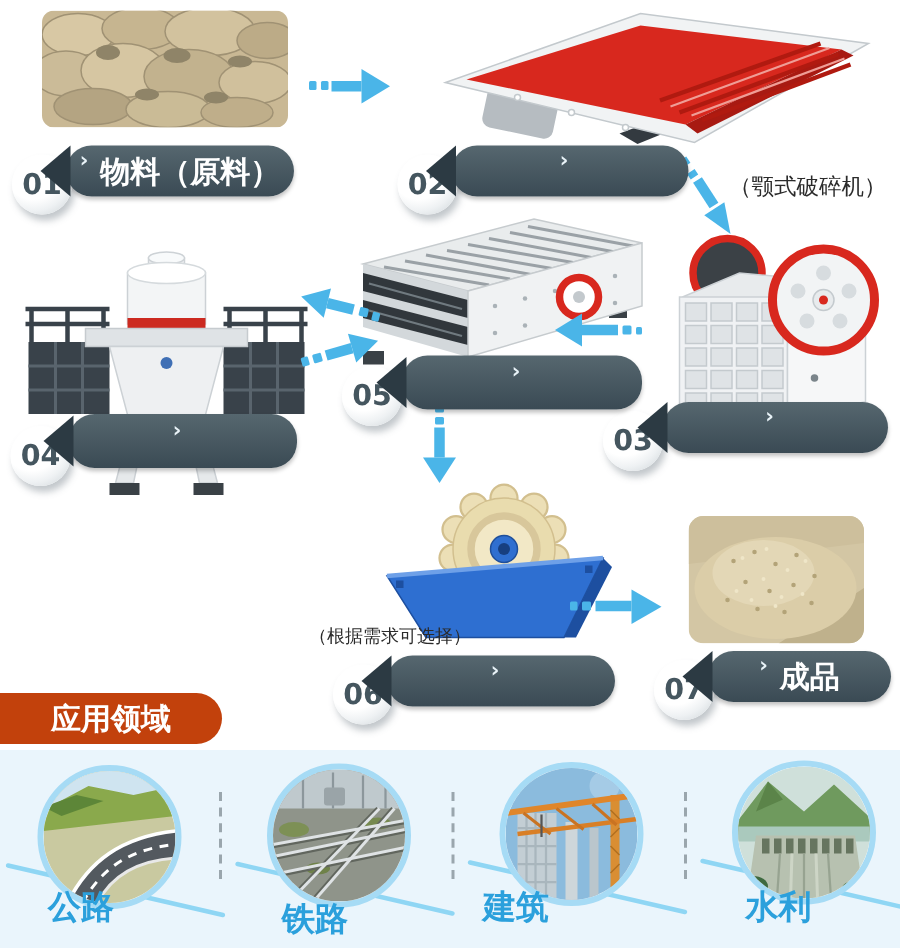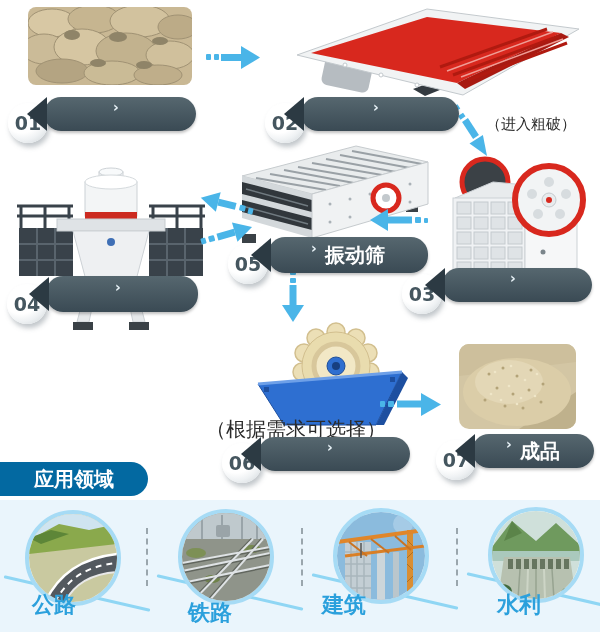--- a/index.html
+++ b/index.html
@@ -21,21 +21,21 @@
         font-weight:bold;font-size:20px;z-index:3;box-shadow:0 2px 3px rgba(0,0,0,.25);}
   .pill::before{content:"";position:absolute;left:-17px;top:50%;margin-top:-17px;
         border-top:17px solid transparent;border-bottom:17px solid transparent;
         border-right:20px solid #2c3a43;}
   .chev{position:relative;top:-7px;margin-right:8px;font-size:14px;color:#e9f3f8;font-weight:bold;}
 
   .note{position:absolute;color:#2b2b2b;z-index:2;white-space:nowrap;}
 
   
   .app-section{position:absolute;left:0;top:500px;width:600px;height:132px;background:#eaf5fc;}
-  .app-header{position:absolute;left:0;top:462px;width:148px;height:34px;background:#0369a1;
+  .app-header{position:absolute;left:0;top:462px;width:148px;height:34px;background:#c2410c;
         border-radius:0 17px 17px 0;color:#fff;font-weight:bold;font-size:20px;
         display:flex;align-items:center;justify-content:center;z-index:4;}
   .app-circle{position:absolute;width:88px;height:88px;border-radius:50%;
         border:4px solid #a6dbf5;overflow:hidden;background:#fff;z-index:2;}
   .app-line{position:absolute;width:150px;height:3px;background:#8fd6f4;border-radius:2px;z-index:1;}
   .app-sep{position:absolute;width:0;height:58px;border-left:2px dashed #9aa6ad;z-index:1;}
   .app-label{position:absolute;color:#2ba0dc;font-weight:bold;font-size:22px;z-index:3;}
 </style>
 </head>
 <body>
@@ -339,20 +339,21 @@
       <rect x="17" y="9.5" width="24" height="7"></rect>
       <polygon points="41,2 61,13.5 41,25"></polygon>
     </svg>
   </div>
 
   <div class="num" style="left:8px;top:103px;">
       <span>01</span>
     </div>
   <div class="pill" style="left:44px;top:97px;width:152px;">
     <span class="chev">›</span>
+    <span>物料（原料）</span>
   </div>
 
   <div class="num" style="left:265px;top:103px;">
       <span>02</span>
     </div>
   <div class="pill" style="left:301px;top:97px;width:158px;">
     <span class="chev">›</span>
   </div>
 
   <div class="num" style="left:402px;top:274px;">
@@ -367,40 +368,39 @@
     </div>
   <div class="pill" style="left:46px;top:276px;width:152px;height:36px;">
     <span class="chev">›</span>
   </div>
 
   <div class="num" style="left:228px;top:244px;">
       <span>05</span>
     </div>
   <div class="pill" style="left:268px;top:237px;width:160px;height:36px;">
     <span class="chev">›</span>
-    <span>振动筛</span>
   </div>
 
   <div class="num" style="left:222px;top:443px;">
       <span>06</span>
     </div>
   <div class="pill" style="left:258px;top:437px;width:152px;">
     <span class="chev">›</span>
   </div>
 
   <div class="num" style="left:436px;top:440px;">
       <span>07</span>
     </div>
   <div class="pill" style="left:472px;top:434px;width:122px;">
     <span class="chev">›</span>
     <span>成品</span>
   </div>
 
-  <div class="note" style="left:486px;top:115px;font-size:15px;">（进入粗破）</div>
-  <div class="note" style="left:206px;top:416px;font-size:20px;">（根据需求可选择）</div>
+  <div class="note" style="left:486px;top:115px;font-size:15px;">（颚式破碎机）</div>
+  <div class="note" style="left:206px;top:416px;font-size:12px;">（根据需求可选择）</div>
 
   <div class="app-section"></div>
   <div class="app-header">应用领域</div>
 
   <div class="app-line" style="left:2px;top:592px;transform:rotate(13deg);"></div>
   <div class="app-line" style="left:155px;top:591px;transform:rotate(13deg);"></div>
   <div class="app-line" style="left:310px;top:590px;transform:rotate(13deg);"></div>
   <div class="app-line" style="left:465px;top:589px;transform:rotate(13deg);"></div>
 
   <div class="app-sep" style="left:146px;top:528px;"></div>

